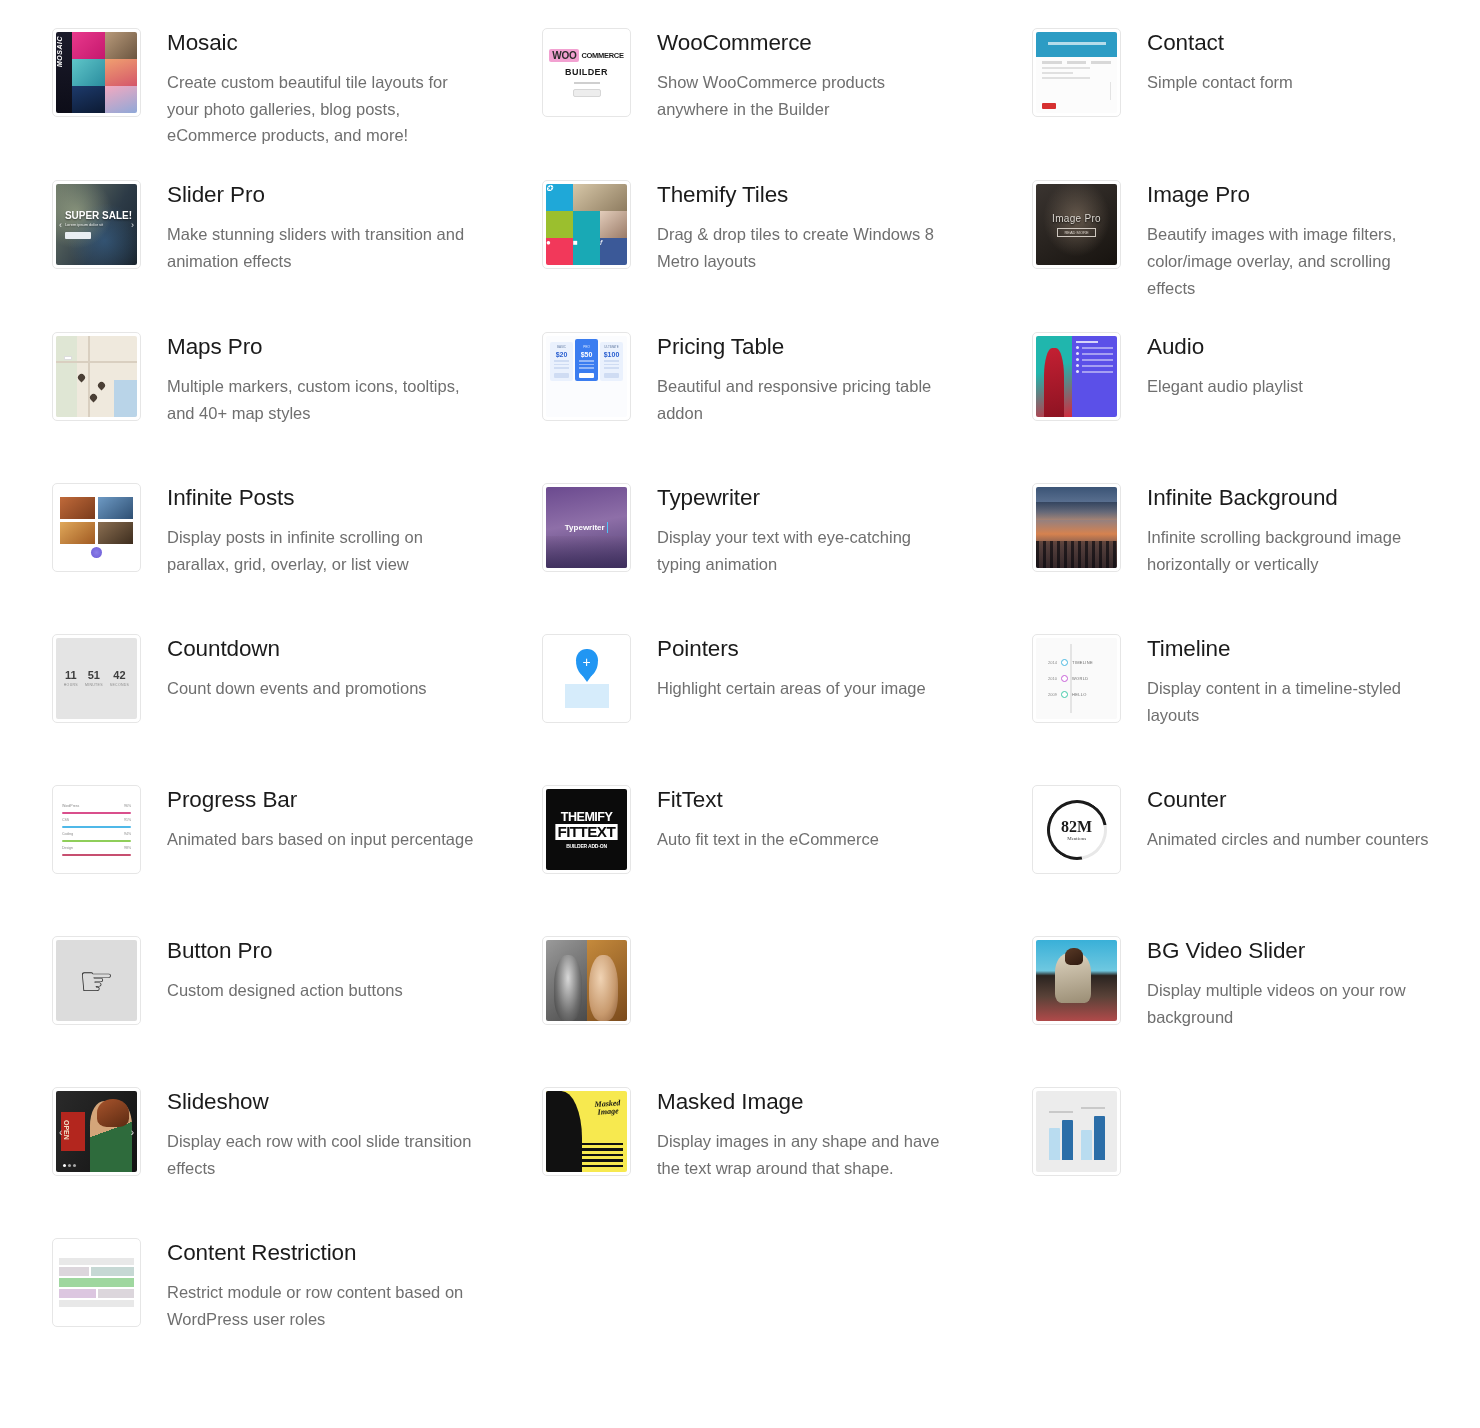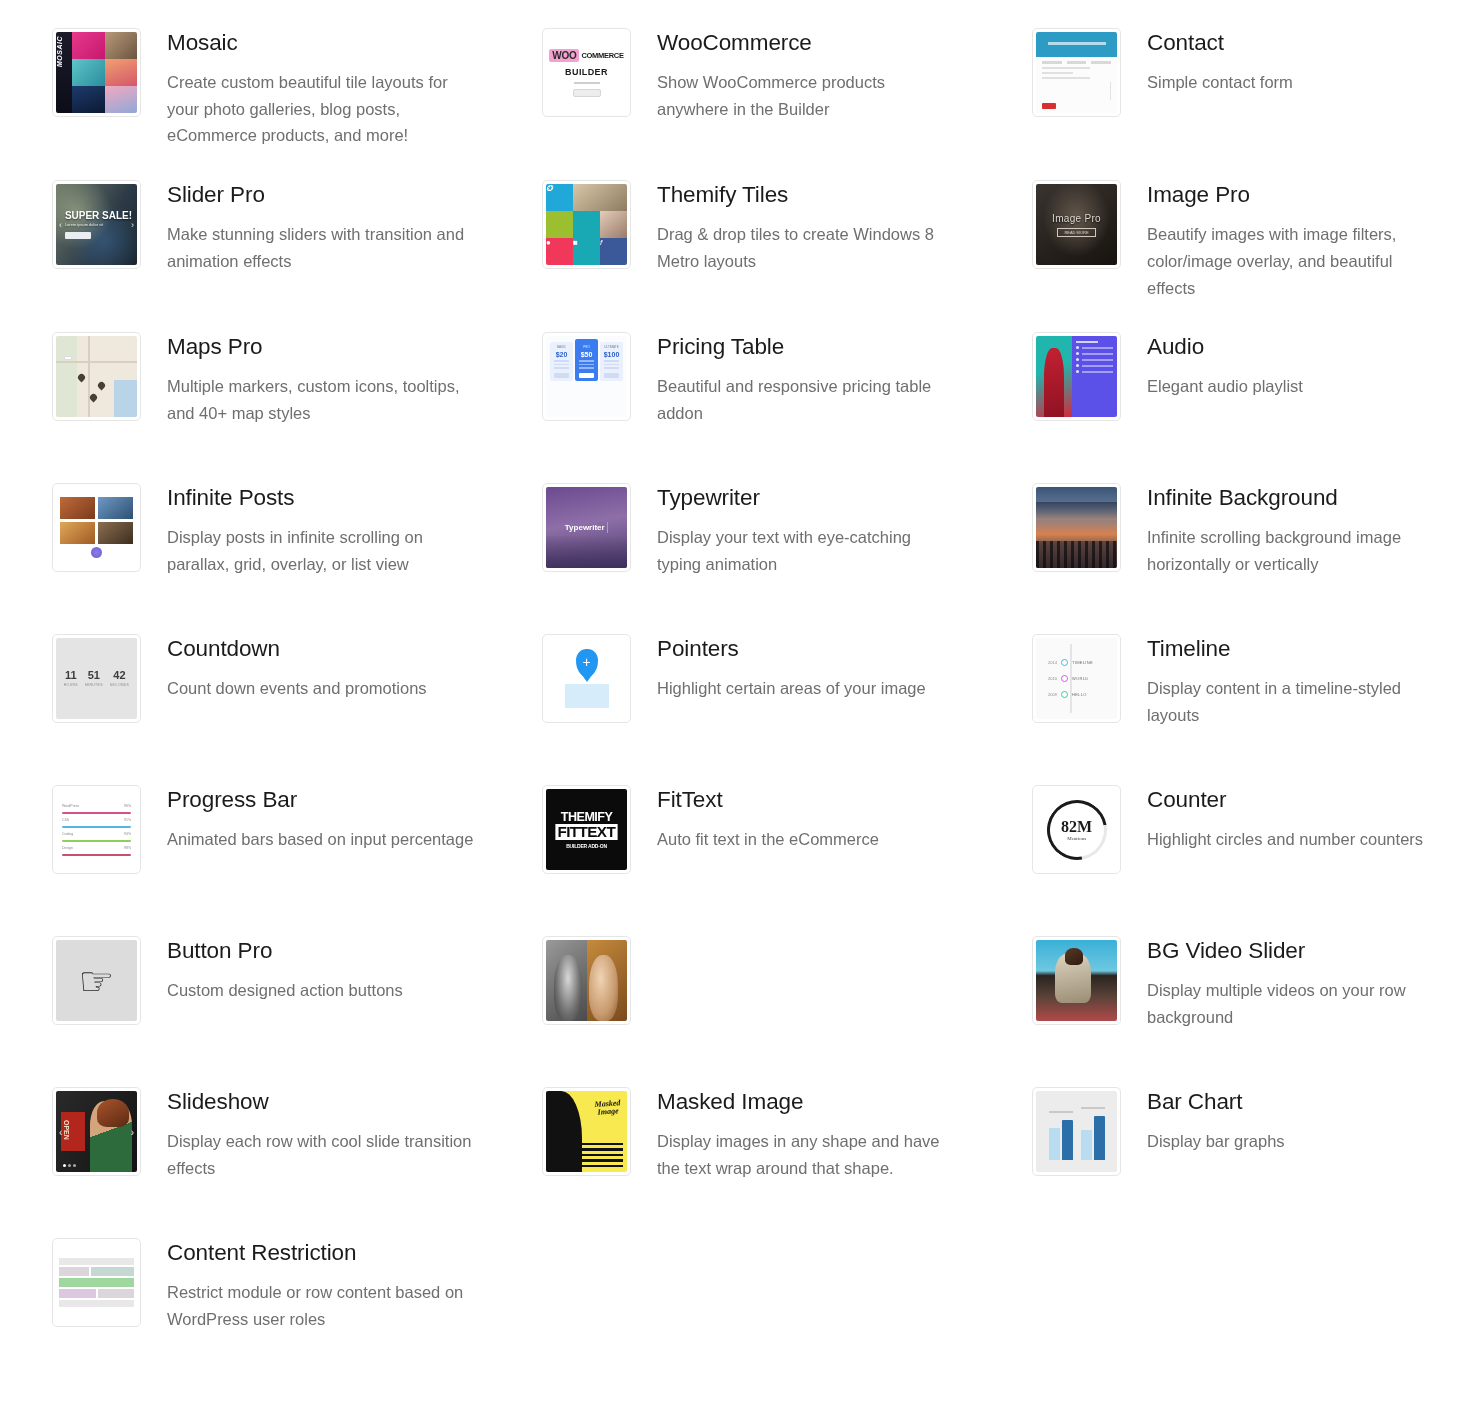--- a/index.html
+++ b/index.html
@@ -385,21 +385,21 @@
 
   <div class="addon-item col-3">
     <div class="thumb-wrap">
       <div class="thumb t-imagepro">
         <div class="ip-t">Image Pro</div>
         <div class="ip-b">READ MORE</div>
       </div>
     </div>
     <div class="addon-text">
       <h3 class="addon-title">Image Pro</h3>
-      <p class="addon-desc">Beautify images with image filters, color/image overlay, and beautiful effects</p>
+      <p class="addon-desc">Beautify images with image filters, color/image overlay, and scrolling effects</p>
     </div>
   </div>
 
   <div class="addon-item col-1">
     <div class="thumb-wrap">
       <div class="thumb t-maps">
         <i class="mp-road" style="left:0;top:30%;width:100%;height:2px;"></i>
         <i class="mp-road" style="left:40%;top:0;width:2px;height:100%;"></i>
         <i class="mp-tip"></i>
         <i class="mp-pin" style="left:22px;top:38px;"></i>
@@ -639,21 +639,21 @@
         <div class="cn-ring">
           <div class="cn-in">
             <div class="cn-n">82M</div>
             <div class="cn-l">Mentions</div>
           </div>
         </div>
       </div>
     </div>
     <div class="addon-text">
       <h3 class="addon-title">Counter</h3>
-      <p class="addon-desc">Highlight circles and number counters</p>
+      <p class="addon-desc">Animated circles and number counters</p>
     </div>
   </div>
 
   <div class="addon-item col-1">
     <div class="thumb-wrap">
       <div class="thumb t-buttonpro">
         <span class="bp-hand">☞</span>
       </div>
     </div>
     <div class="addon-text">
@@ -731,24 +731,20 @@
         <div class="bc-g">
             <i class="bc-b bc-lt" style="height:32px;"></i>
             <i class="bc-b bc-dk" style="height:40px;"></i>
           </div>
         <div class="bc-g">
             <i class="bc-b bc-lt" style="height:30px;"></i>
             <i class="bc-b bc-dk" style="height:44px;"></i>
           </div>
       </div>
     </div>
-    <div class="addon-text">
-      <h3 class="addon-title">Bar Chart</h3>
-      <p class="addon-desc">Display bar graphs</p>
-    </div>
   </div>
 
   <div class="addon-item col-1">
     <div class="thumb-wrap">
       <div class="thumb t-restrict">
         <div class="cr-bar"></div>
         <div class="cr-row">
             <i class="cr-gy"></i>
             <i class="cr-tl"></i>
           </div>

